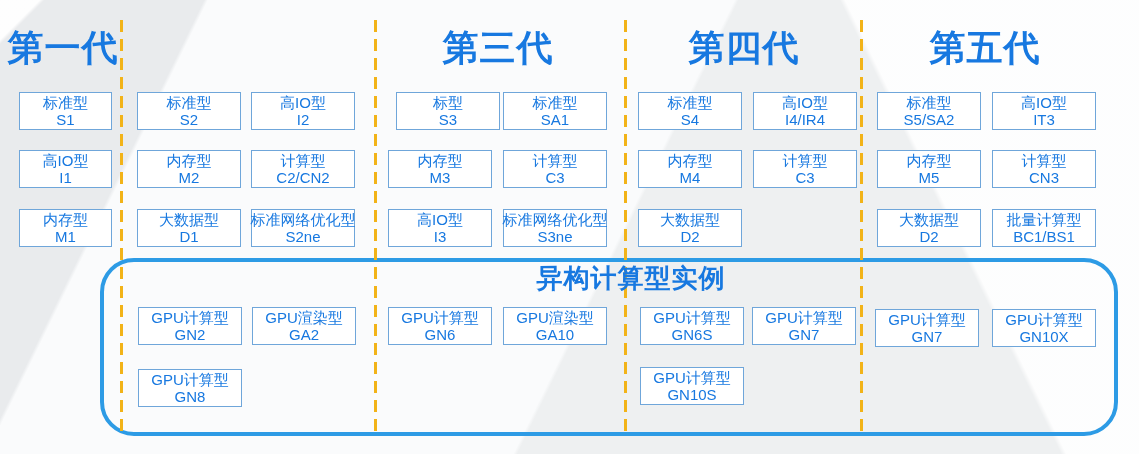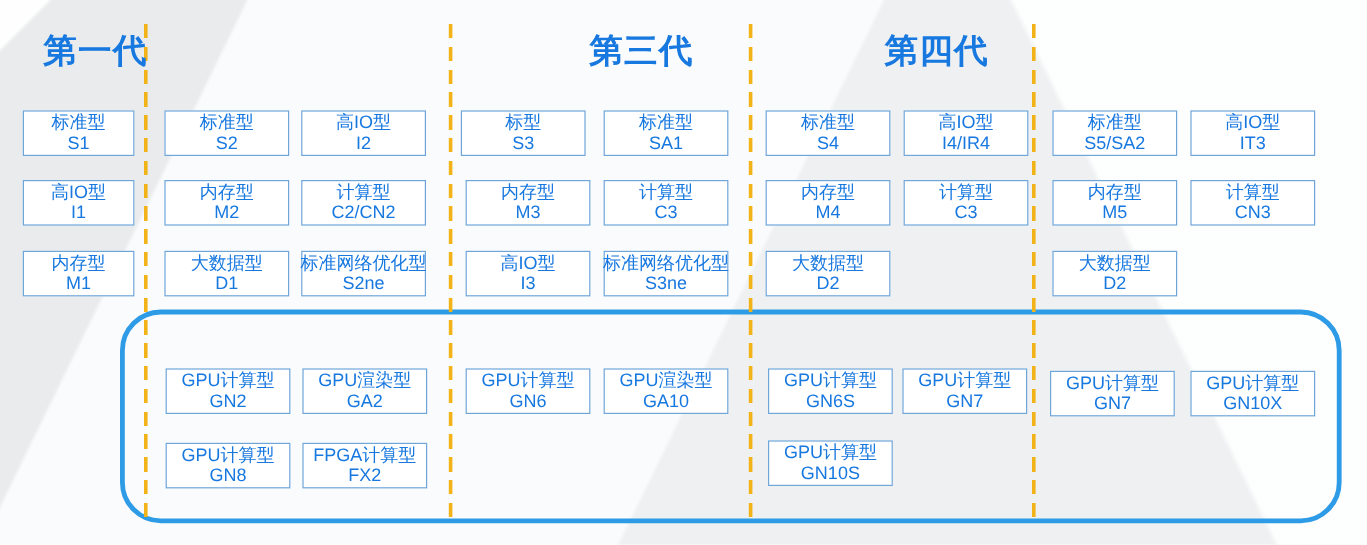--- a/index.html
+++ b/index.html
@@ -5,22 +5,22 @@
   html,body{margin:0;padding:0;}
   body{font-family:"Liberation Sans","DejaVu Sans",sans-serif;}
   .stage{
     position:relative;width:1139px;height:454px;overflow:hidden;
     background:
       linear-gradient(64deg, rgba(255,255,255,0) 78%, rgba(255,255,255,.9) 78.4%),
       linear-gradient(135deg, rgba(255,255,255,.95) 0 2.5%, rgba(255,255,255,0) 2.8%),
       linear-gradient(116deg, #e9ebed 0%, #e9ebed 15%, #fafbfc 15.3%, #fafbfc 54%, #eef0f1 54.3%, #eef0f1 100%);
   }
   .gen-header{
-    position:absolute;top:24px;text-align:right;
-    font-size:28px;font-weight:bold;color:#1778e0;z-index:4;letter-spacing:1px;
+    position:absolute;top:24px;text-align:center;
+    font-size:36px;font-weight:bold;color:#1778e0;z-index:4;letter-spacing:1px;
   }
   .vsep{
     position:absolute;top:20px;height:417px;width:3px;z-index:3;
     background:repeating-linear-gradient(to bottom,#f2b318 0px,#f2b318 12px,rgba(0,0,0,0) 12px,rgba(0,0,0,0) 19px);
   }
   .ibox{
     position:absolute;width:104px;height:38px;box-sizing:border-box;
     background:#ffffff;border:1.5px solid #6fa6da;
     display:flex;flex-direction:column;align-items:center;justify-content:center;
     text-align:right;color:#1778e0;font-size:15px;line-height:17px;z-index:4;
@@ -36,27 +36,29 @@
   }
 </style>
 </head>
 <body>
 
 <div class="stage">
 
   <div class="gen-header" style="left:3px;width:120px">第一代</div>
   <div class="gen-header" style="left:418px;width:160px">第三代</div>
   <div class="gen-header" style="left:664px;width:160px">第四代</div>
+  <div class="gen-header" style="left:905px;width:160px">第五代</div>
 
   <div class="vsep" style="left:120px"></div>
   <div class="vsep" style="left:374px"></div>
   <div class="vsep" style="left:624px"></div>
   <div class="vsep" style="left:860px"></div>
 
   <div class="hetero"></div>
+  <div class="hetero-title">异构计算型实例</div>
 
   <div class="ibox" style="left:19px;top:92px;width:93px">
     <span>标准型</span>
     <span>S1</span>
   </div>
   <div class="ibox" style="left:19px;top:150px;width:93px">
     <span>高IO型</span>
     <span>I1</span>
   </div>
   <div class="ibox" style="left:19px;top:209px;width:93px">
@@ -82,21 +84,21 @@
   </div>
   <div class="ibox" style="left:137px;top:209px">
     <span>大数据型</span>
     <span>D1</span>
   </div>
   <div class="ibox" style="left:251px;top:209px">
     <span>标准网络优化型</span>
     <span>S2ne</span>
   </div>
 
-  <div class="ibox" style="left:384px;top:92px">
+  <div class="ibox" style="left:396px;top:92px">
     <span>标型</span>
     <span>S3</span>
   </div>
   <div class="ibox" style="left:503px;top:92px">
     <span>标准型</span>
     <span>SA1</span>
   </div>
   <div class="ibox" style="left:388px;top:150px">
     <span>内存型</span>
     <span>M3</span>
@@ -148,37 +150,37 @@
     <span>M5</span>
   </div>
   <div class="ibox" style="left:992px;top:150px">
     <span>计算型</span>
     <span>CN3</span>
   </div>
   <div class="ibox" style="left:877px;top:209px">
     <span>大数据型</span>
     <span>D2</span>
   </div>
+  <div class="ibox" style="left:992px;top:209px">
+    <span>批量计算型</span>
+    <span>BC1/BS1</span>
+  </div>
 
   <div class="ibox" style="left:138px;top:307px">
     <span>GPU计算型</span>
     <span>GN2</span>
   </div>
   <div class="ibox" style="left:252px;top:307px">
     <span>GPU渲染型</span>
     <span>GA2</span>
   </div>
   <div class="ibox" style="left:138px;top:369px">
     <span>GPU计算型</span>
     <span>GN8</span>
   </div>
-  <div class="ibox" style="left:252px;top:369px">
-    <span>FPGA计算型</span>
-    <span>FX2</span>
-  </div>
 
   <div class="ibox" style="left:388px;top:307px">
     <span>GPU计算型</span>
     <span>GN6</span>
   </div>
   <div class="ibox" style="left:503px;top:307px">
     <span>GPU渲染型</span>
     <span>GA10</span>
   </div>
 

